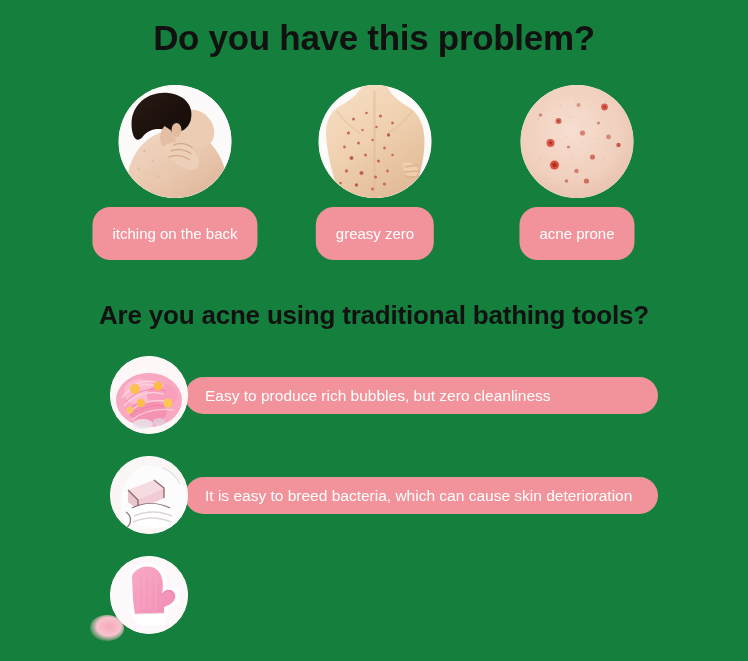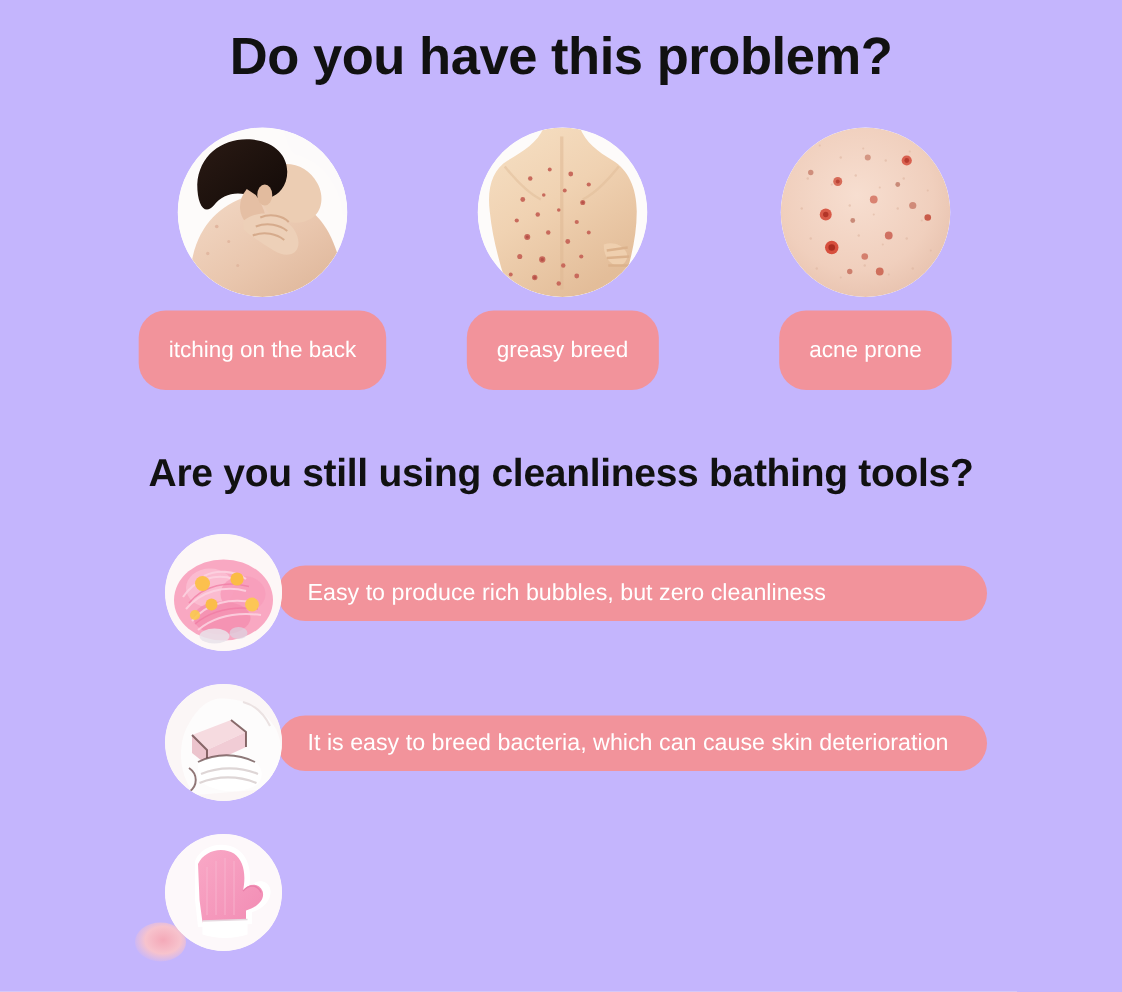--- a/index.html
+++ b/index.html
@@ -12,21 +12,21 @@
     background: #f6e9e9;
     font-family: "Liberation Sans", sans-serif;
     overflow: hidden;
     position: relative;
   }
 
   .page {
     position: relative;
     width: 748px;
     height: 661px;
-    background: #c4b5fd;
+    background: #15803d;
   }
 
   
   .heading-1 {
     position: absolute;
     top: 18px;
     left: 0;
     width: 748px;
     text-align: center;
     font-size: 35px;
@@ -258,21 +258,21 @@
             </g>
             <g fill="#b04a42" opacity="0.75">
               <circle cx="43" cy="88" r="1.1"></circle>
                 <circle cx="33" cy="73" r="1"></circle>
               <circle cx="70" cy="50" r="0.9"></circle>
                 <circle cx="38" cy="100" r="1"></circle>
             </g>
           </g>
         </svg>
       </div>
-      <div class="pill">greasy breed</div>
+      <div class="pill">greasy zero</div>
     </div>
 
     <div class="problem-card c2">
       <div class="photo-circle">
         <svg viewBox="0 0 113 113" xmlns="http://www.w3.org/2000/svg">
           <defs>
             <clipPath id="clipC">
                 <circle cx="56.5" cy="56.5" r="56.5"></circle>
               </clipPath>
             <radialGradient id="skinC" cx="45%" cy="40%" r="75%">
@@ -336,21 +336,21 @@
               <circle cx="46" cy="96" r="1.8" fill="#cd7f6d"></circle>
             </g>
           </g>
         </svg>
       </div>
       <div class="pill">acne prone</div>
     </div>
 
   </div>
 
-  <div class="heading-2">Are you still using cleanliness bathing tools?</div>
+  <div class="heading-2">Are you acne using traditional bathing tools?</div>
 
   <div class="tools">
 
     <div class="tool-row r0">
       <div class="tool-bar">
         <div class="tool-bar-label">Easy to produce rich bubbles, but zero cleanliness</div>
       </div>
       <div class="tool-thumb">
         <svg viewBox="0 0 78 78" xmlns="http://www.w3.org/2000/svg">
           <defs>

